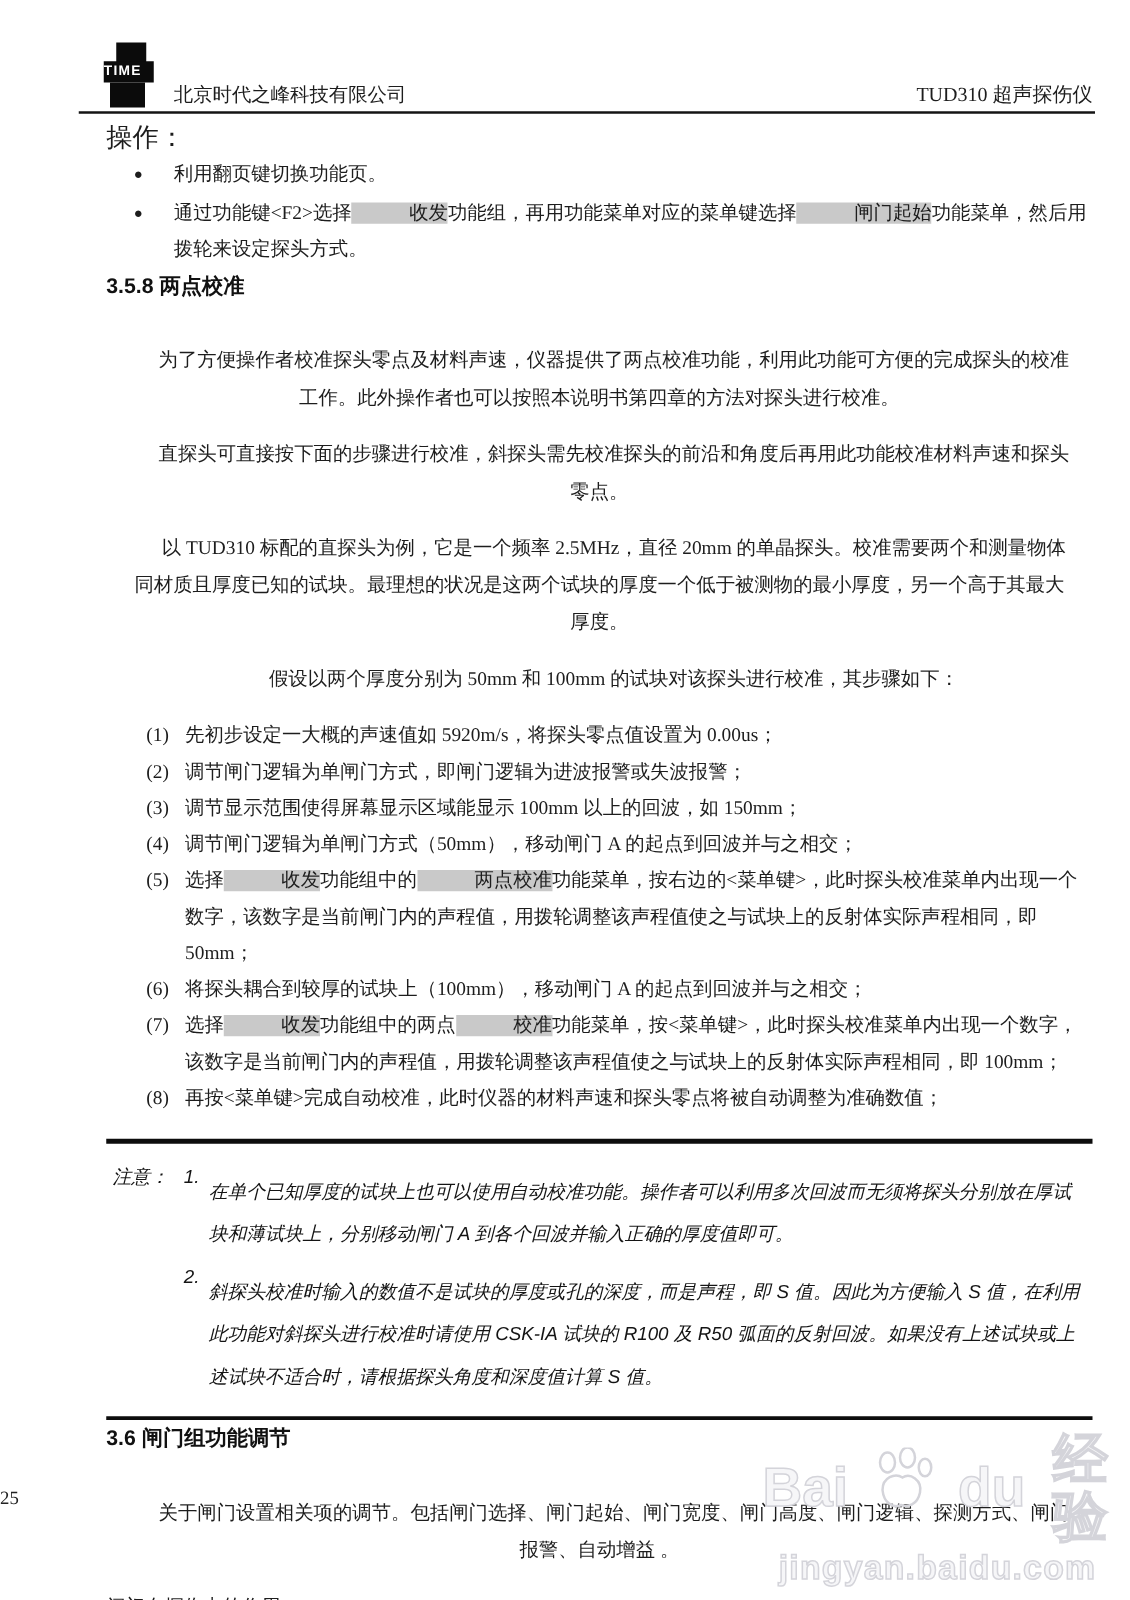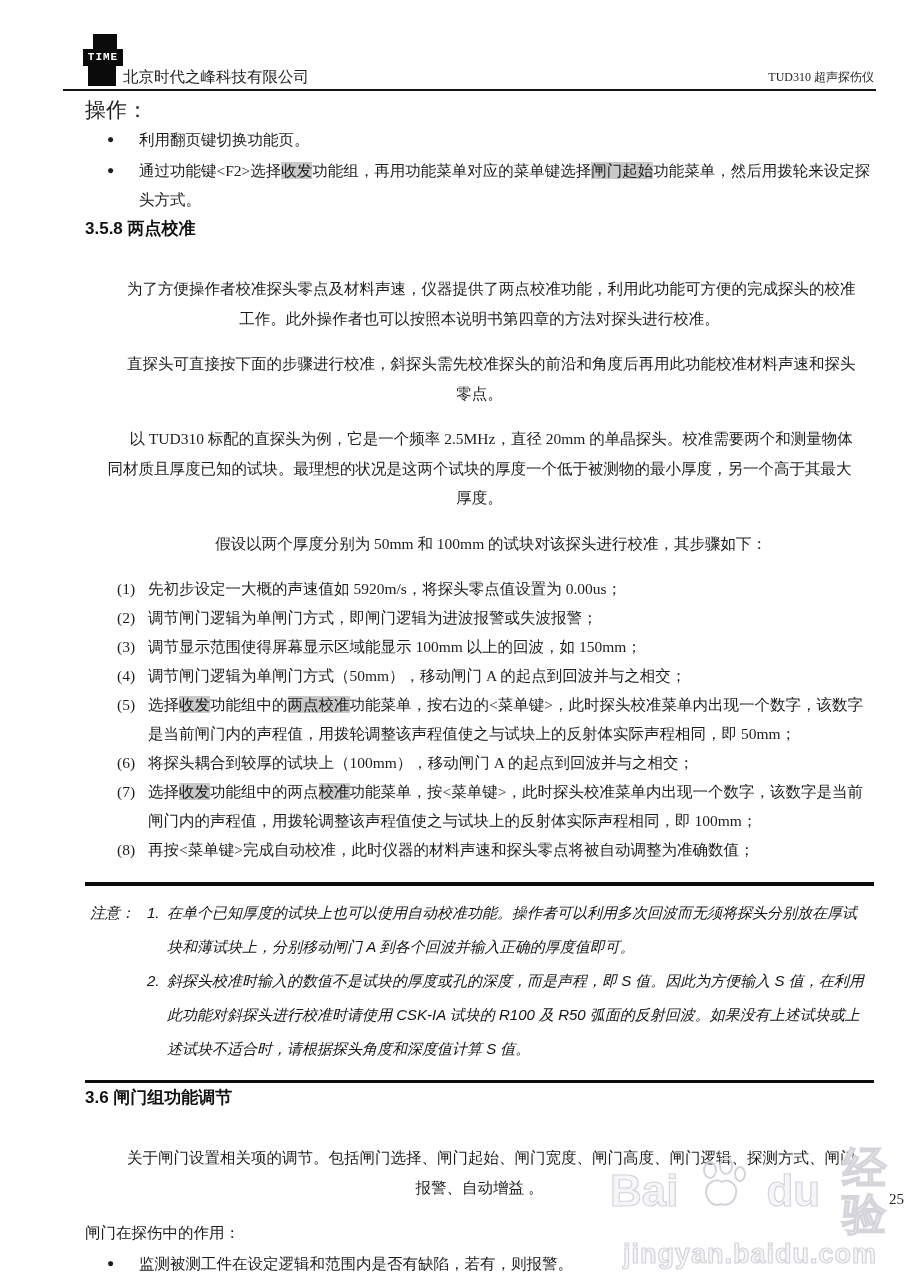--- a/index.html
+++ b/index.html
@@ -16,37 +16,37 @@
     margin:34px 28px 0 63px;
     border-bottom:2px solid #141414;
     padding-bottom:1px;
     display:flex;align-items:flex-end;
   }
   .logo{
     width:40px;height:54px;position:relative;margin-left:20px;flex:0 0 auto;
   }
   .logo .blk-top{position:absolute;left:10px;top:0;width:24px;height:16px;background:#0b0b0b;}
   .logo .blk-mid{position:absolute;left:0;top:15px;width:40px;height:17px;background:#0b0b0b;
-    color:#fff;font-family:Liberation Mono, monospace;font-weight:bold;
-    font-size:11px;letter-spacing:1px;text-align:center;line-height:17px;}
+    color:#fff;font-family:Liberation Sans, sans-serif;font-weight:bold;
+    font-size:11px;letter-spacing:1px;text-align:left;line-height:17px;}
   .logo .blk-bot{position:absolute;left:5px;top:32px;width:28px;height:20px;background:#0b0b0b;}
   .company{
-    font-size:15.5px;line-height:22px;margin-left:0;flex:1;
+    font-size:15.5px;line-height:22px;margin-left:16px;flex:1;
   }
   .product{
-    font-size:12px;line-height:22px;margin-right:2px;
+    font-size:16px;line-height:22px;margin-right:2px;
   }
   
   .content{padding:0 30px 0 85px;}
   .op-label{font-size:21px;line-height:26px;margin-top:6px;}
   .bullet-list{margin-top:2px;}
   .bullet{display:flex;margin:2px 0 0 0;line-height:29px;font-size:15.5px;}
   .bullet .dot{width:32px;margin-left:22px;flex:0 0 auto;font-size:12px;}
   .bullet .btxt{flex:1;}
-  .hl{background:#c9c9c9;}
+  .hl{background:#c9c9c9;padding-left:46px;}
   h2.sec{
     font-family:"Liberation Sans","DejaVu Sans",sans-serif;
     font-weight:bold;font-size:17px;color:#111;
     margin:0;line-height:30px;
   }
   .sec-358{margin-top:42px;}
   .sec-36{margin-top:22px;}
   .para{font-size:15.5px;line-height:29.5px;text-indent:1.5em;margin:16px;text-align:center;}
   .para-group{margin-top:30px;}
   .step{display:flex;line-height:29px;font-size:15.5px;margin-left:32px;}
@@ -61,26 +61,26 @@
     padding:10px 0 14px 0;
     font-family:"Liberation Sans","DejaVu Sans",sans-serif;
     font-weight:normal;font-style:italic;font-size:15px;
     color:#141414;
   }
   .note-row{display:flex;}
   .note-label{width:57px;flex:0 0 auto;margin-left:5px;line-height:34px;}
   .note-items{flex:1;margin-right:8px;}
   .note-item{display:flex;line-height:34px;}
   .note-num{width:20px;flex:0 0 auto;}
-  .note-text{flex:1;}
+  .note-text{flex:1;margin-top:12px;}
   .gate-role{font-size:15.5px;line-height:29px;margin-top:2px;}
   
   .page-num{
     position:absolute;left:0;right:0;bottom:72px;
-    text-align:right;font-size:15px;color:#222;
+    text-align:left;font-size:15px;color:#222;
   }
   
   .watermark{
     position:absolute;right:14px;bottom:12px;width:280px;
     font-family:"Liberation Sans","DejaVu Sans",sans-serif;
     color:#f6f6f8;
     -webkit-text-stroke:1.2px #d4d4da;
     text-align:center;line-height:1.05;
     user-select:none;
   }

